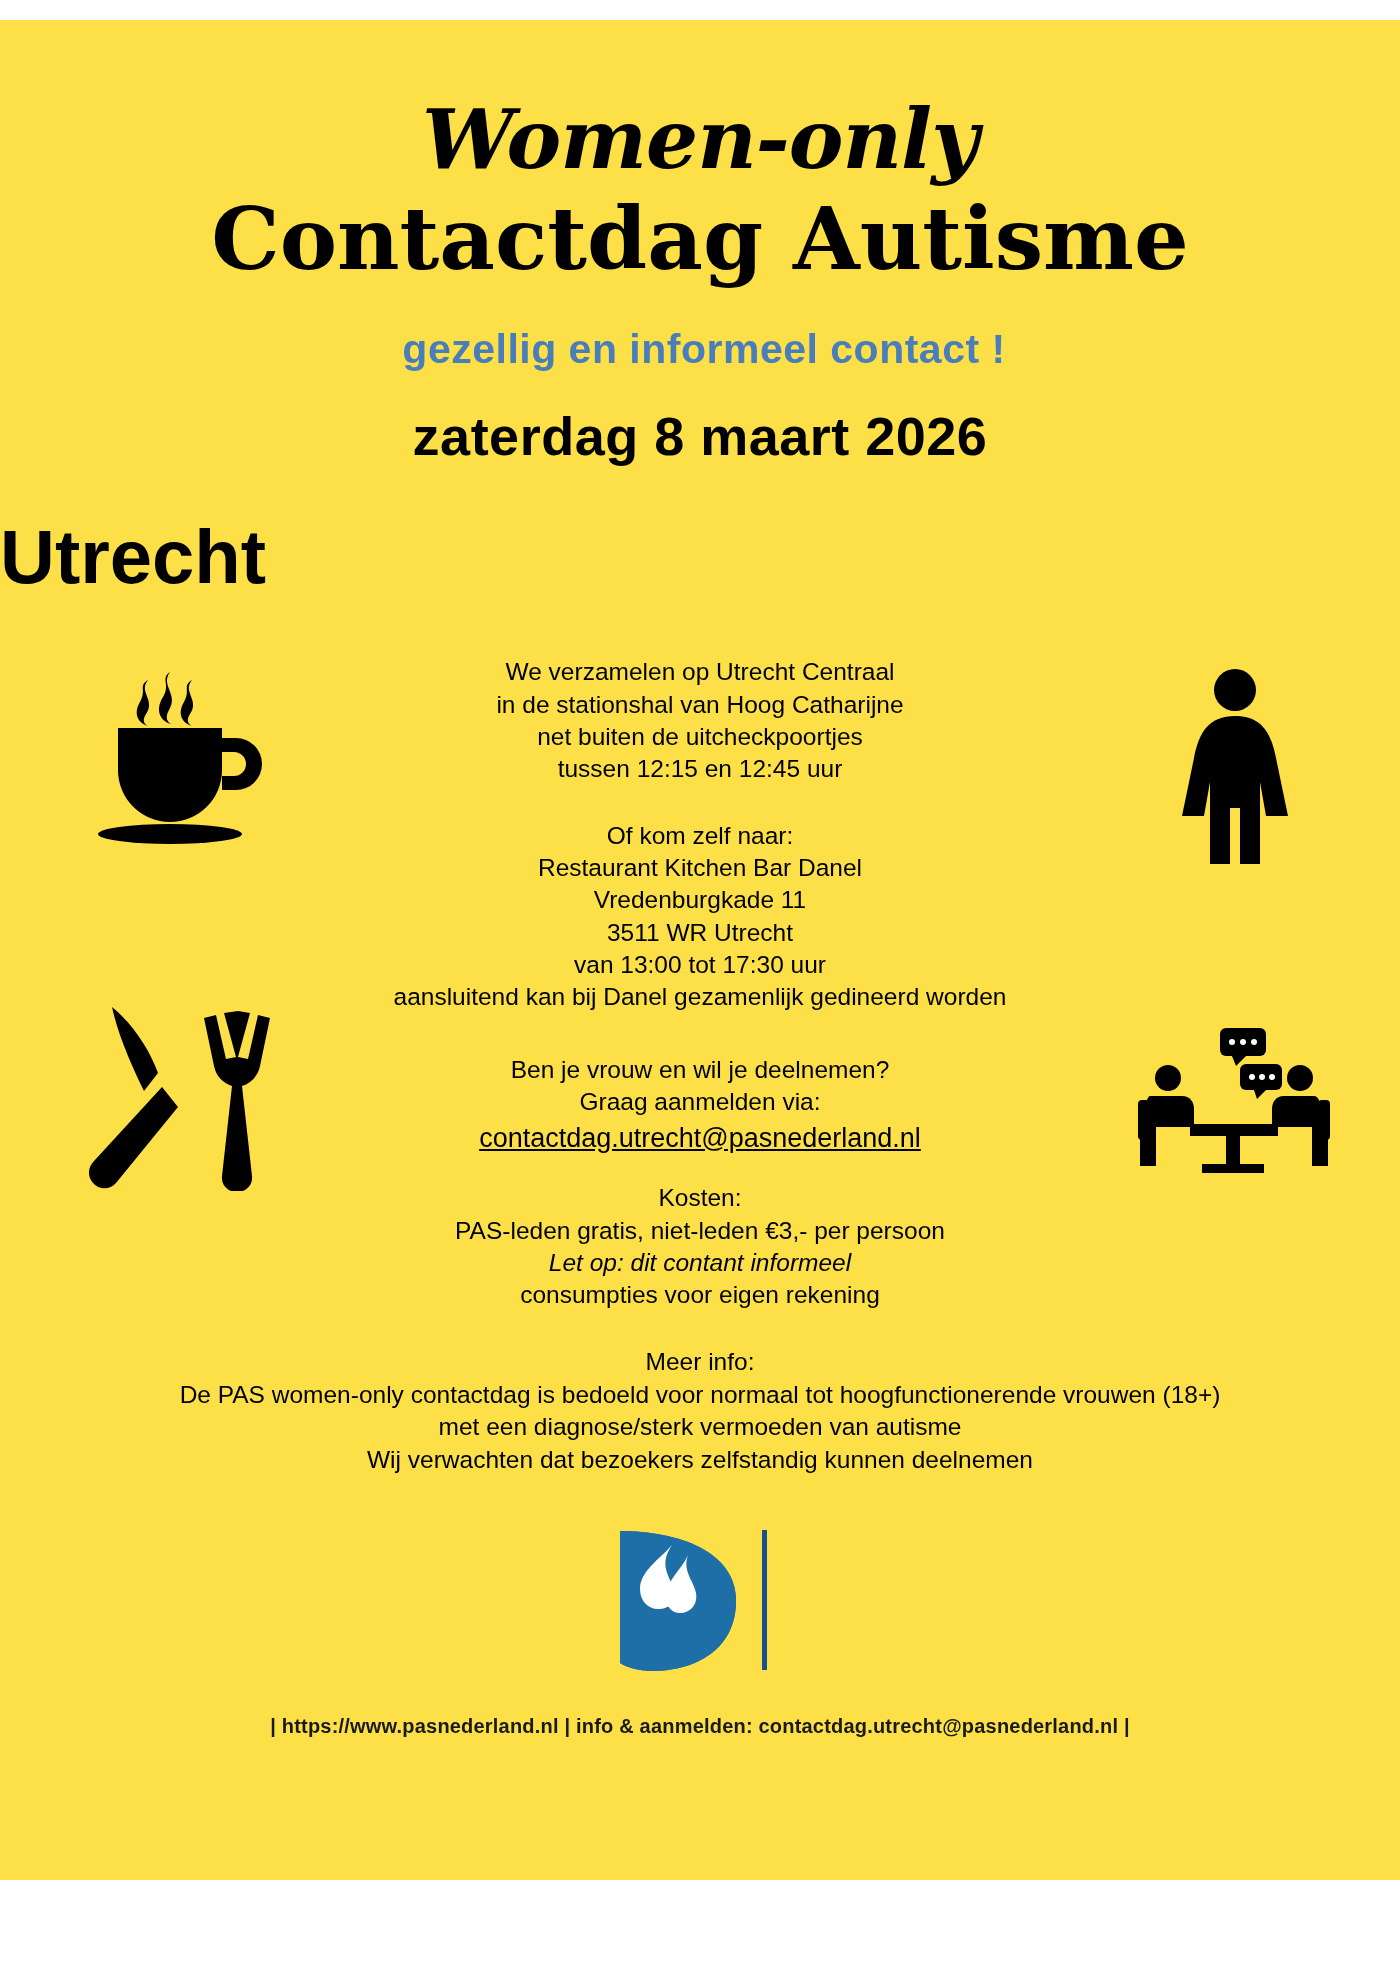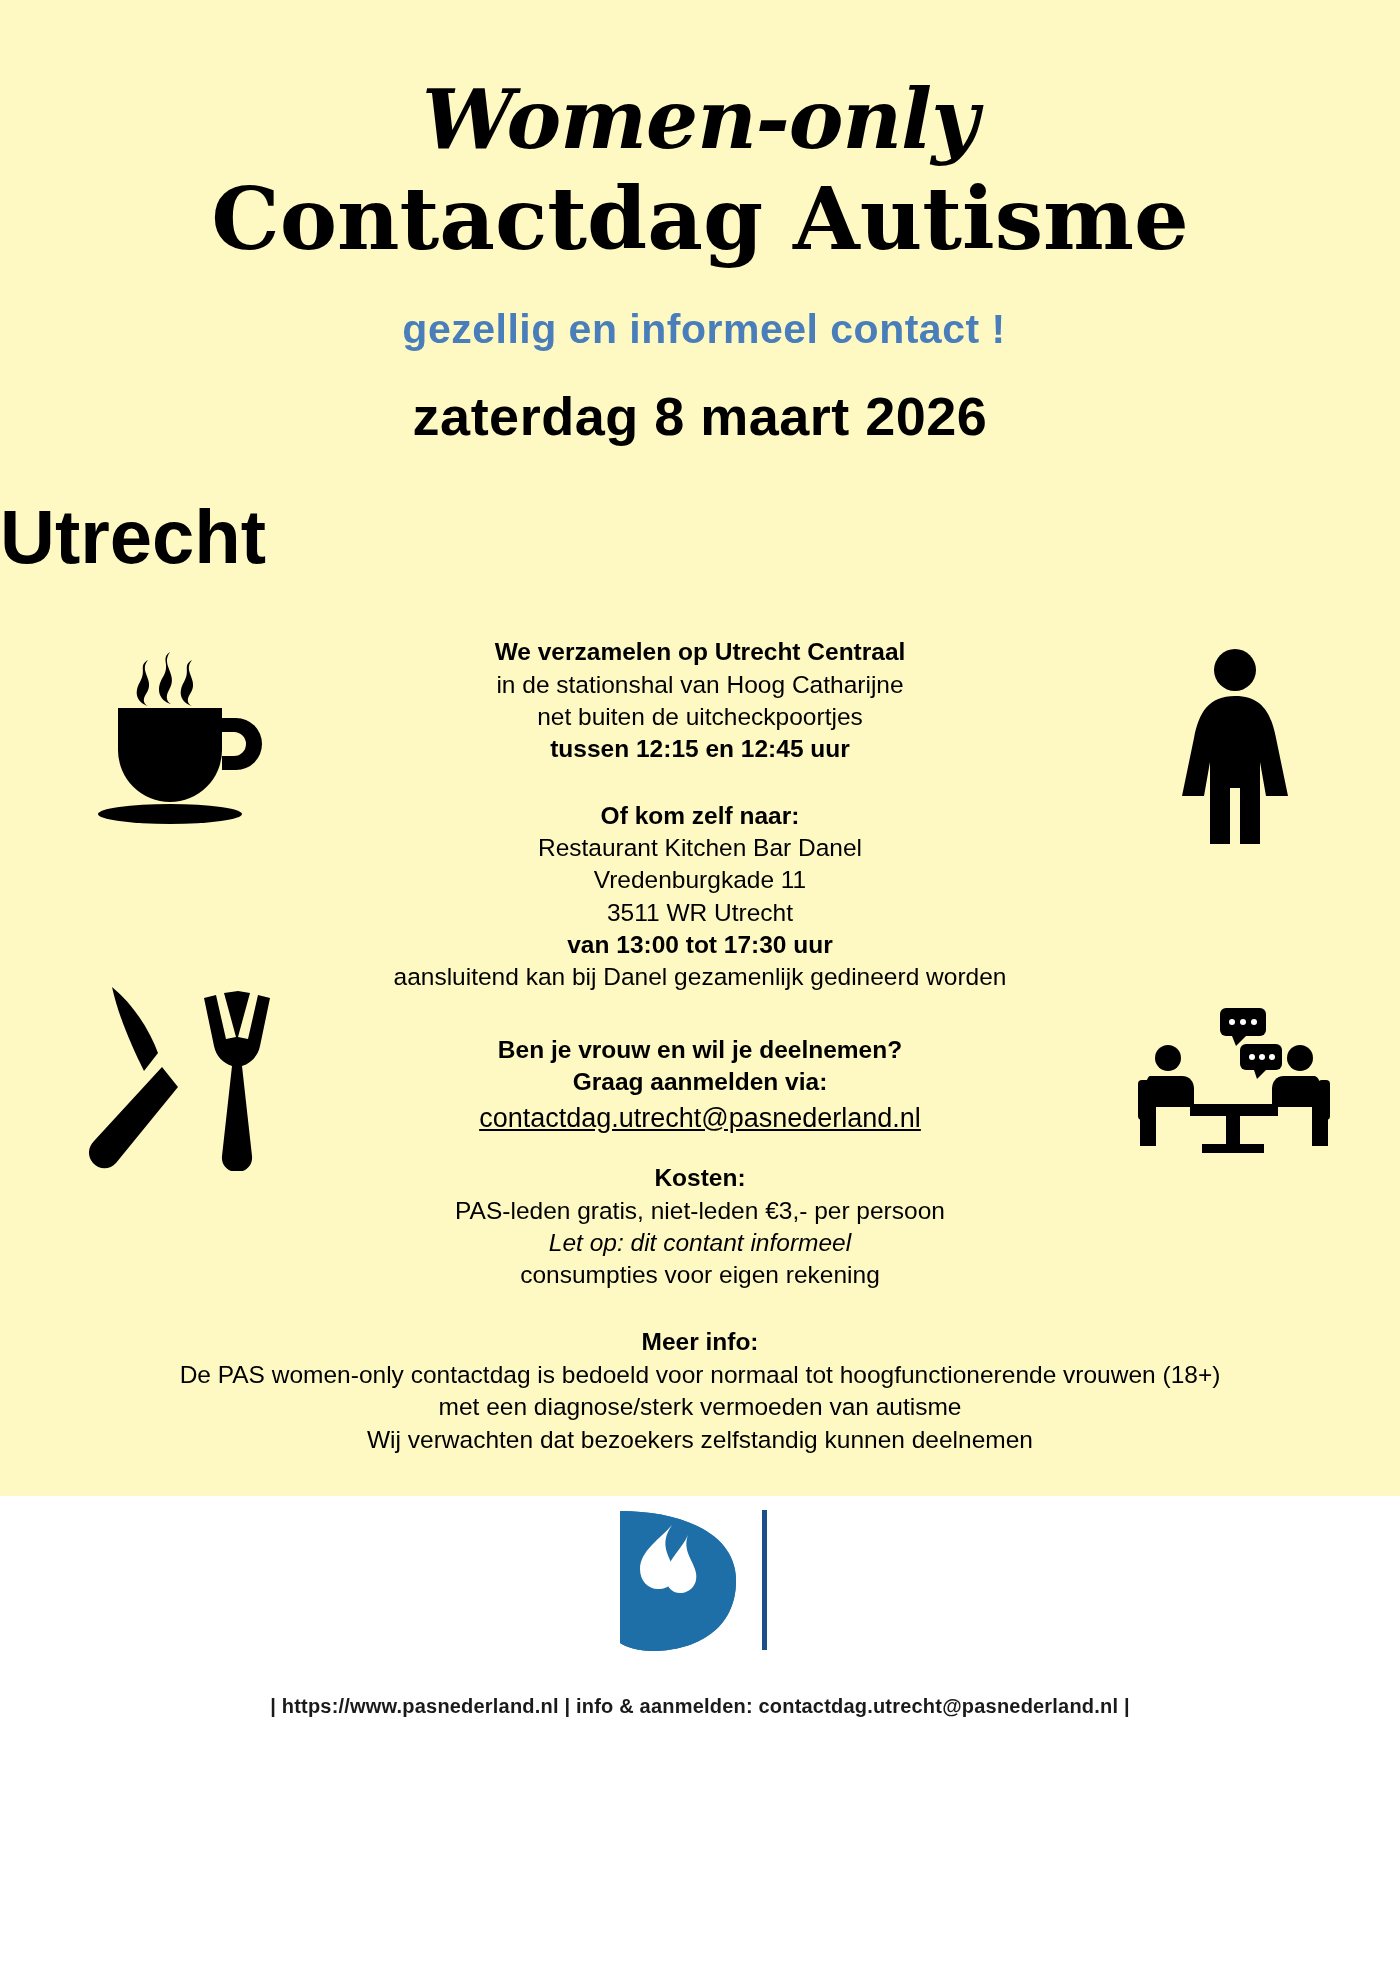--- a/index.html
+++ b/index.html
@@ -10,25 +10,26 @@
   body {
     width: 1400px;
     height: 1980px;
     font-family: "Liberation Sans", sans-serif;
     color: #000000;
     position: relative;
     overflow: hidden;
   }
   .poster {
     width: 1400px;
-    height: 1496px;
+    height: 1860px;
     position: relative;
-    background: #fef9c3;
+    background: #fde047;
     box-sizing: border-box;
     padding: 0;
+    margin-top: 20px;
   }
 
   
   .title-main {
     text-align: center;
     font-family: "DejaVu Serif", "Liberation Serif", serif;
     font-weight: bold;
     font-style: italic;
     letter-spacing: -1px;
   }
@@ -75,21 +76,21 @@
     position: relative;
     margin-top: 56px;
   }
   .center-col {
     width: 760px;
     margin: 0 auto;
     text-align: center;
     font-size: 24.5px;
     line-height: 1.32;
   }
-  .b { font-weight: bold; }
+  .b { font-weight: normal; }
   .i { font-style: italic; }
   .u { text-decoration: underline; }
   .gap-sm { height: 26px; }
   .gap-md { height: 34px; }
   .gap-lg { height: 40px; }
 
   .wide-col {
     width: 1270px;
     margin: 0 auto;
     text-align: center;

